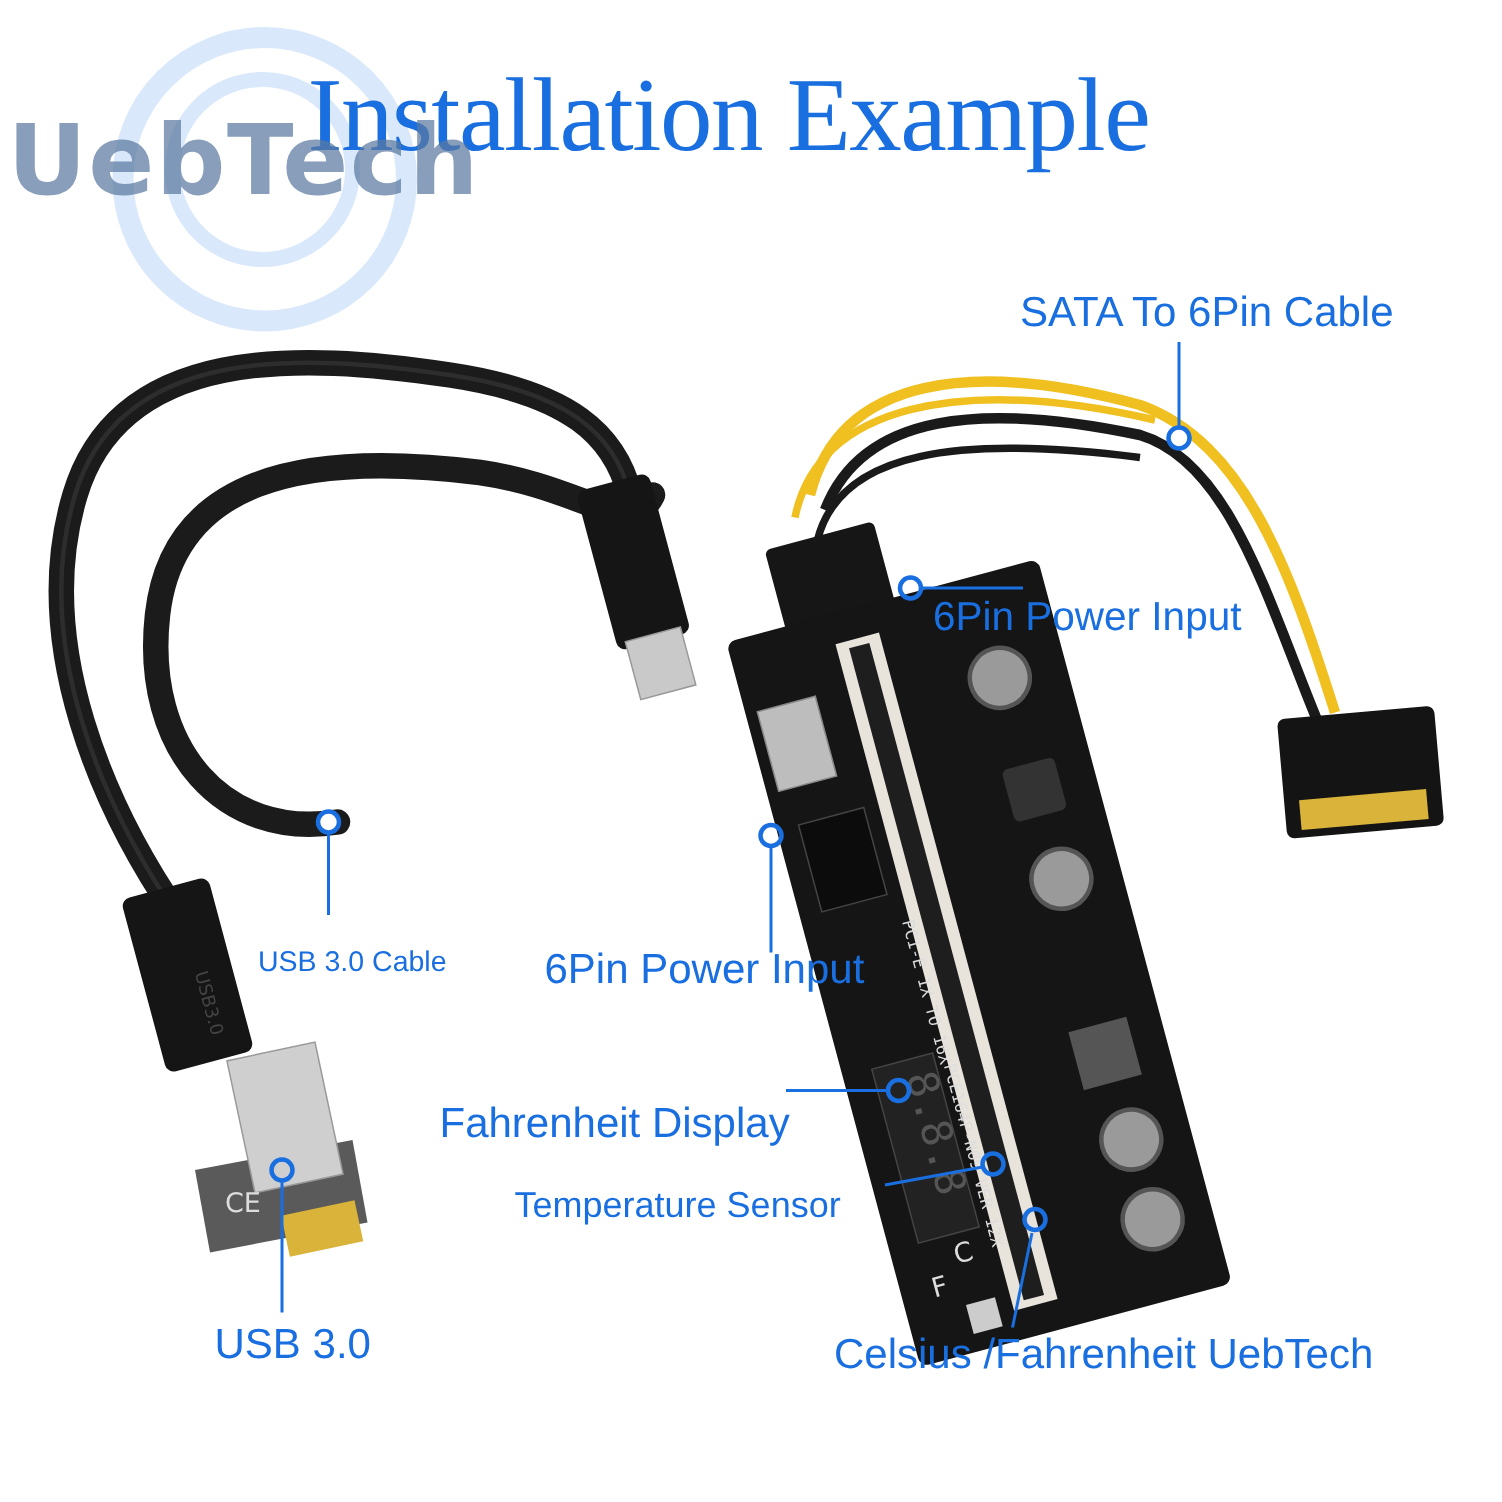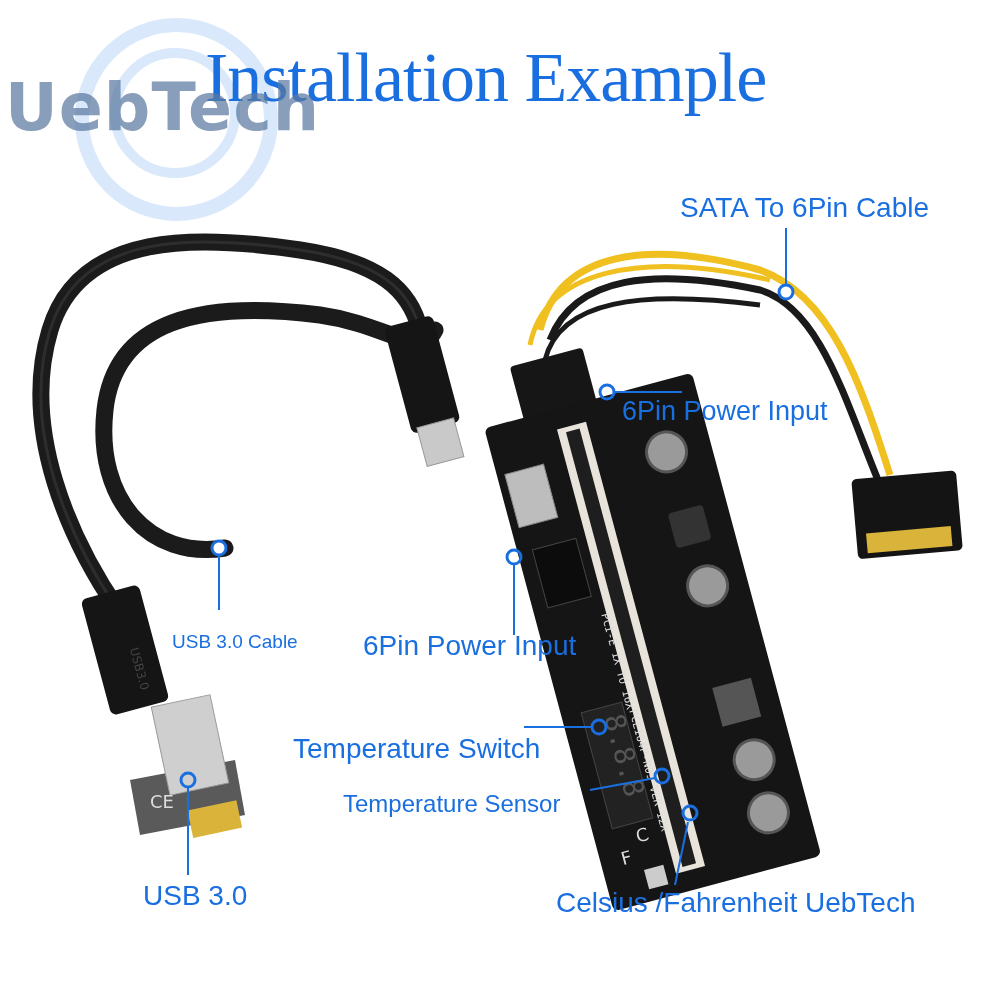--- a/index.html
+++ b/index.html
@@ -101,16 +101,16 @@
     <circle cx="188" cy="780" r="7" stroke-width="3" fill="none"></circle>
     <line x1="688" y1="822" x2="675" y2="885"></line>
     <circle cx="690" cy="813" r="7" stroke-width="3" fill="none"></circle>
   </g>
 </svg>
 
 <div class="label" style="left:680px;top:192px;font-size:28px;text-align:center;">SATA To 6Pin Cable</div>
 <div class="label" style="left:622px;top:396px;font-size:27px;">6Pin Power Input</div>
 <div class="label" style="left:172px;top:615px;font-size:19px;margin-top:16px;">USB 3.0 Cable</div>
 <div class="label" style="left:363px;top:630px;font-size:28px;">6Pin Power Input</div>
-<div class="label" style="left:293px;top:733px;font-size:28px;">Temperature Switch</div>
+<div class="label" style="left:293px;top:733px;font-size:28px;">Fahrenheit Display</div>
 <div class="label" style="left:343px;top:790px;font-size:24px;">Temperature Sensor</div>
 <div class="label" style="left:143px;top:880px;font-size:28px;text-align:center;">USB 3.0</div>
 <div class="label" style="left:556px;top:887px;font-size:28px;">Celsius /Fahrenheit UebTech</div>
 
 </body></html>

